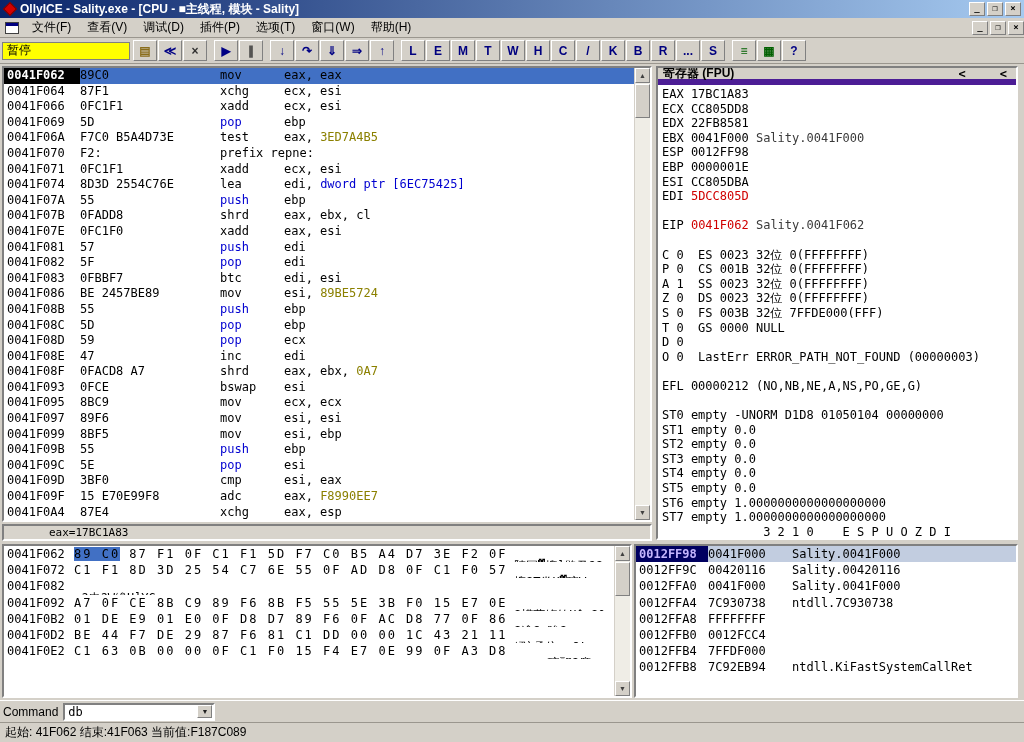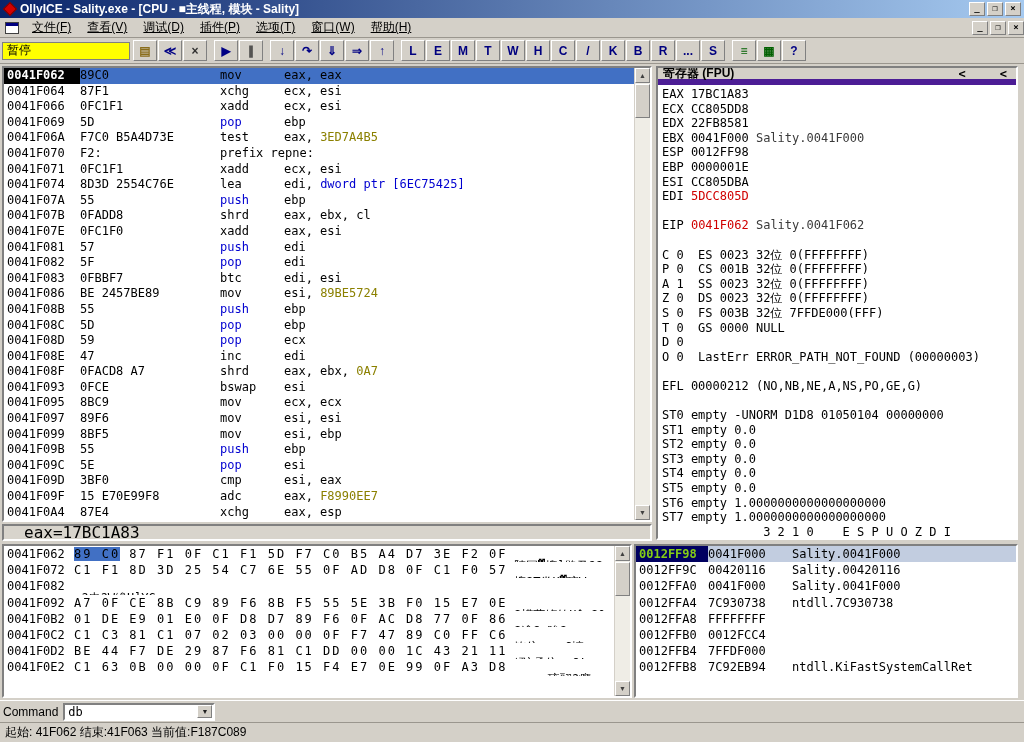--- a/index.html
+++ b/index.html
@@ -20,21 +20,21 @@
   #title-text{white-space:nowrap;overflow:hidden;}
   .win-btns{margin-left:auto;display:flex;gap:2px;flex:none;}
   .wbtn{width:16px;height:14px;background:#D4D0C8;border:1px solid;border-color:#FFFFFF #808080 #808080 #FFFFFF;
     color:#000;font-size:9px;line-height:11px;text-align:center;font-family:"DejaVu Sans Mono",monospace;font-weight:bold;}
 
   
   #menubar{height:20px;flex:none;background:#D4D0C8;display:flex;align-items:center;border-bottom:1px solid #9a968e;}
   .mdi-icon{width:14px;height:12px;border:1px solid #404040;background:#fff;position:relative;margin:0 5px;flex:none;}
   .mdi-icon::before{content:"";position:absolute;left:0;right:0;top:0;height:3px;background:#000080;}
   #menu-items{display:flex;align-items:center;}
-  .menu-item{padding:3px 8px;white-space:nowrap;text-decoration:underline;}
+  .menu-item{padding:3px 8px;white-space:nowrap;}
 
   
   #toolbar{height:26px;flex:none;background:#D4D0C8;display:flex;align-items:center;padding:2px;gap:3px;border-bottom:1px solid #9a968e;}
   .pause-box{width:128px;height:18px;flex:none;background:var(--pause-yellow);border:1px solid #808080;
     display:flex;align-items:center;padding:0 4px;font-size:12px;}
   #toolbar-buttons{display:flex;align-items:center;gap:1px;}
   .tbtn{width:24px;height:21px;background:#D4D0C8;border:1px solid;border-color:#FFFFFF #808080 #808080 #FFFFFF;
     display:flex;align-items:center;justify-content:center;font-size:12px;font-weight:bold;}
   .tbtn.letter{color:#00007F;font-family:"Liberation Sans",sans-serif;}
   .tsep{width:5px;height:21px;}
@@ -64,38 +64,38 @@
   #reg-title{height:17px;background:#D4D0C8;border-bottom:6px solid #4c1d95;display:flex;align-items:center;
     padding:0 5px;font-weight:bold;font-size:12px;}
   .reg-arrow{font-family:"DejaVu Sans Mono",monospace;font-weight:bold;padding:0 4px;}
   .reg-arrow.first{margin-left:auto;}
   .reg-arrow.second{margin-left:26px;}
   #reg-body{padding:2px 4px;font-family:"DejaVu Sans Mono",monospace;font-size:12px;white-space:pre;}
   .reg-line{height:14.6px;line-height:14.6px;}
 
   
   #info-pane{left:2px;top:460px;width:650px;height:17px;background:#D8D4CC;display:flex;align-items:center;}
-  #info-pane span{font-family:"DejaVu Sans Mono",monospace;font-size:16px;padding-left:20px;}
+  #info-pane span{font-family:"DejaVu Sans Mono",monospace;font-size:11px;padding-left:20px;margin-left:25px;}
 
   
   #dump-pane{left:2px;top:480px;width:630px;height:154px;}
   #dump-body{position:absolute;left:0;top:0;right:16px;bottom:0;font-family:"DejaVu Sans Mono",monospace;font-size:12px;overflow:hidden;}
   .dump-row{display:flex;height:16.2px;line-height:16.2px;white-space:pre;}
   .dp-addr{width:70px;padding-left:3px;flex:none;}
   .dp-hex{width:440px;flex:none;letter-spacing:2px;overflow:hidden;}
   .dp-text{flex:1;overflow:hidden;letter-spacing:0;margin-top:12px;}
   .hlseg{background:var(--selection-blue);}
 
   
   #stack-pane{left:634px;top:480px;width:384px;height:154px;}
   #stack-body{position:absolute;inset:0;font-family:"DejaVu Sans Mono",monospace;font-size:12px;overflow:hidden;}
   .stack-row{display:flex;height:16.2px;line-height:16.2px;white-space:pre;}
   .stack-row.sel{background:#C2CDE0;}
   .sp-addr{width:72px;padding-left:3px;flex:none;}
-  .stack-row.sel .sp-addr{background:#000060;color:#84cc16;font-weight:bold;}
+  .stack-row.sel .sp-addr{background:#000060;color:#c4b5fd;font-weight:bold;}
   .sp-val{width:84px;flex:none;}
   .sp-cmt{flex:1;overflow:hidden;}
 
   
   .vscroll{position:absolute;top:0;right:0;bottom:0;width:16px;background:#EFEDE6;border-left:1px solid #D4D0C8;}
   .sb-btn{position:absolute;left:0;right:0;height:15px;background:#D4D0C8;border:1px solid;
     border-color:#FFFFFF #808080 #808080 #FFFFFF;font-size:7px;line-height:13px;text-align:center;color:#404040;}
   .sb-up{top:0;}
   .sb-down{bottom:0;}
   .sb-thumb{position:absolute;left:0;right:0;top:16px;height:34px;background:#D4D0C8;border:1px solid;
@@ -236,21 +236,20 @@
       <span>eax=17BC1A83</span>
     </div>
 
     <div id="dump-pane" class="pane">
       <div id="dump-body">
           <div class="dump-row"><span class="dp-addr">0041F062</span><span class="dp-hex"><span class="hlseg">89 C0</span><span> 87 F1 0F C1 F1 5D F7 C0 B5 A4 D7 3E F2 0F</span></span><span class="dp-text">塦圆▓榴]骼乃??</span></div>
           <div class="dump-row"><span class="dp-addr">0041F072</span><span class="dp-hex"><span>C1 F1 8D 3D 25 54 C7 6E 55 0F AD D8 0F C1 F0 57</span></span><span class="dp-text">榴?T卷U▓琉W</span></div>
           <div class="dump-row"><span class="dp-addr">0041F082</span><span class="dp-text">_?击?W縿U]YG■</span></div>
           <div class="dump-row"><span class="dp-addr">0041F092</span><span class="dp-hex"><span>A7 0F CE 8B C9 89 F6 8B F5 55 5E 3B F0 15 E7 0E</span></span><span class="dp-text">?蝾蓰鳆鲍U^;?0</span></div>
           <div class="dump-row"><span class="dp-addr">0041F0B2</span><span class="dp-hex"><span>01 DE E9 01 E0 0F D8 D7 89 F6 0F AC D8 77 0F 86</span></span><span class="dp-text">?逾?_唉?w</span></div>
-          <div class="dump-row"><span class="dp-addr">0041F0C2</span><span class="dp-hex"><span>C1 C3 81 C1 07 02 03 00 00 0F F7 47 89 C0 FF C6</span></span><span class="dp-text">撩伭ぁ..G蠔</span></div>
           <div class="dump-row"><span class="dp-addr">0041F0D2</span><span class="dp-hex"><span>BE 44 F7 DE 29 87 F6 81 C1 DD 00 00 1C 43 21 11</span></span><span class="dp-text">縃)凾佼..C!</span></div>
           <div class="dump-row"><span class="dp-addr">0041F0E2</span><span class="dp-hex"><span>C1 63 0B 00 00 0F C1 F0 15 F4 E7 0E 99 0F A3 D8</span></span><span class="dp-text">⺋c..琉翮?癤</span></div>
         </div>
       <div class="vscroll" id="dump-scroll">
           <div class="sb-btn sb-up">▲</div>
           <div class="sb-thumb"></div>
           <div class="sb-btn sb-down">▼</div>
         </div>
     </div>
 

